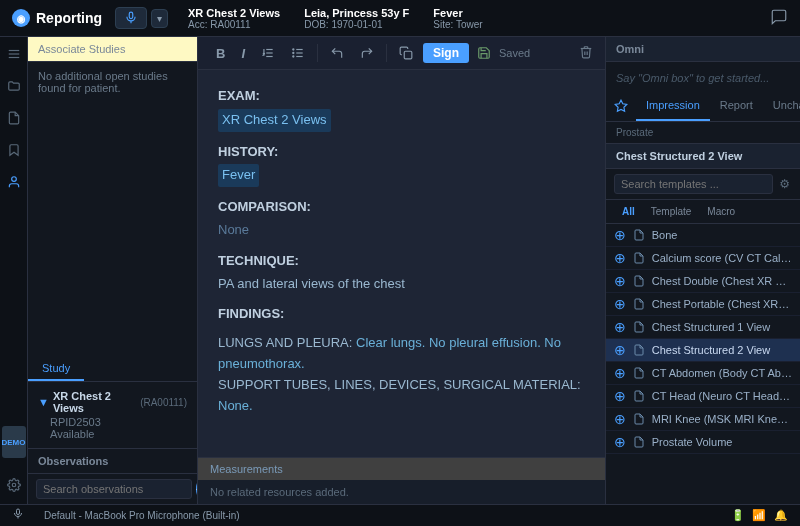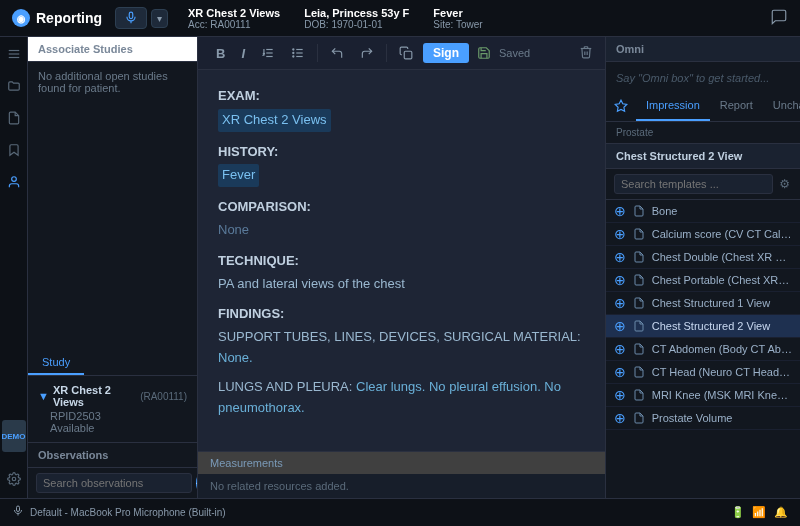--- a/index.html
+++ b/index.html
@@ -148,24 +148,24 @@
     .study-panel {
       width: 170px;
       background: #12171f;
       border-right: 1px solid #2a3040;
       display: flex;
       flex-direction: column;
       flex-shrink: 0;
       overflow: hidden;
     }
     .associate-studies-header {
-      background: #ffffff;
+      background: #fef9c3;
       padding: 6px 10px;
       font-size: 11px;
-      font-weight: 700;
+      font-weight: 400;
       color: #7a8899;
       border-bottom: 1px solid #2a3040;
     }
     .associate-studies-body {
       padding: 8px 10px;
       font-size: 11px;
       color: #6a7a8a;
       flex: 1;
     }
     .study-tabs {
@@ -513,27 +513,27 @@
       white-space: nowrap;
       overflow: hidden;
       text-overflow: ellipsis;
     }
     .template-item.selected .template-item-text {
       color: #c8d8f0;
     }
 
     
     .bottombar {
-      height: 28px;
+      height: 22px;
       background: #0d1117;
       border-top: 1px solid #2a3040;
       display: flex;
       align-items: center;
       padding: 4px 12px;
-      gap: 6px;
+      gap: 20px;
       flex-shrink: 0;
     }
     .bottom-mic-icon {
       color: #8899aa;
       font-size: 12px;
     }
     .bottom-text {
       font-size: 10px;
       color: #8899aa;
     }
@@ -726,22 +726,22 @@
       <div style="margin-top:10px;">
         <div class="section-label">COMPARISON:</div>
         <div class="section-none">None</div>
       </div>
       <div style="margin-top:10px;">
         <div class="section-label">TECHNIQUE:</div>
         <div class="section-content">PA and lateral views of the chest</div>
       </div>
       <div style="margin-top:10px;">
         <div class="section-label">FINDINGS:</div>
+        <div style="margin-top:8px;" class="section-content">LUNGS AND PLEURA: <span class="section-link">Clear lungs.  No pleural effusion. No pneumothorax.</span></div>
         <div class="section-content">SUPPORT TUBES, LINES, DEVICES, SURGICAL MATERIAL: <span class="section-link">None.</span></div>
-        <div style="margin-top:8px;" class="section-content">LUNGS AND PLEURA: <span class="section-link">Clear lungs.  No pleural effusion. No pneumothorax.</span></div>
       </div>
     </div>
     <div class="measurements-tab">
       <span class="meas-tab-item">Measurements</span>
     </div>
     <div class="meas-no-data">No related resources added.</div>
   </div>
 
   <div class="right-panel">
     <div class="omni-header">Omni</div>
@@ -755,20 +755,25 @@
       <div class="right-tab active">Impression</div>
       <div class="right-tab">Report</div>
       <div class="right-tab">Unchanged</div>
     </div>
     <div class="templates-label">Prostate</div>
     <div class="chest-header">Chest Structured 2 View</div>
     <div class="template-search-row">
       <input class="template-search-input" type="text" placeholder="Search templates ..." style="">
       <div class="template-filter-btn">⚙</div>
     </div>
+    <div class="template-type-tabs">
+      <div class="type-tab active">All</div>
+      <div class="type-tab">Template</div>
+      <div class="type-tab">Macro</div>
+    </div>
     <div class="template-list" id="template-list">
         <div class="template-item">
           <span class="template-item-plus">⊕</span>
           <span class="template-item-icon">
             <svg width="12" height="12" viewBox="0 0 24 24" fill="none" stroke="currentColor" stroke-width="2">
               <path d="M14 2H6a2 2 0 0 0-2 2v16a2 2 0 0 0 2 2h12a2 2 0 0 0 2-2V8z"></path>
               <polyline points="14 2 14 8 20 8"></polyline>
             </svg>
           </span>
           <span class="template-item-text">Bone</span>

